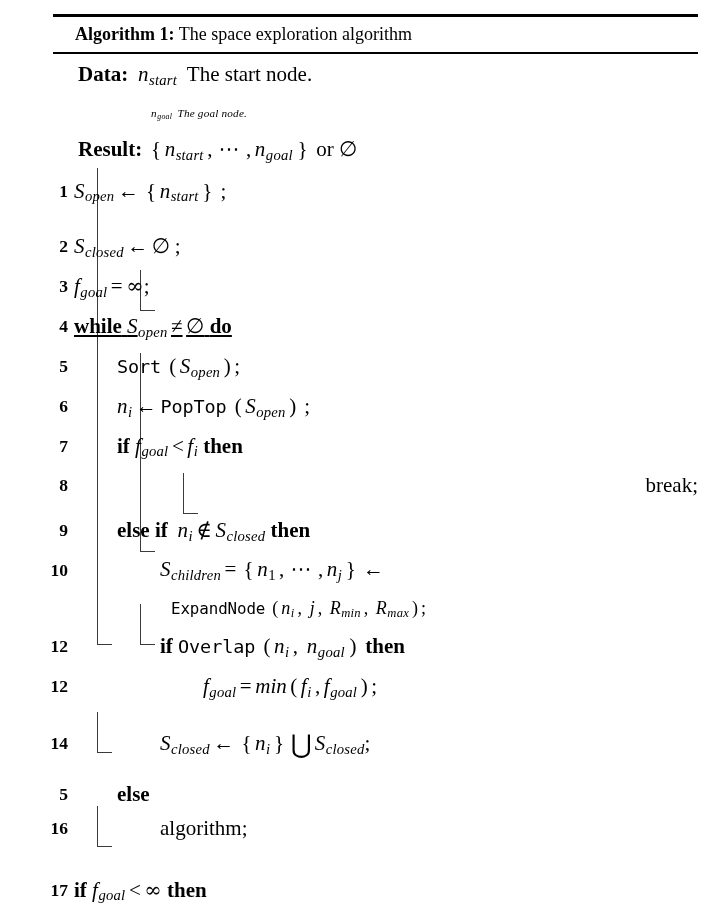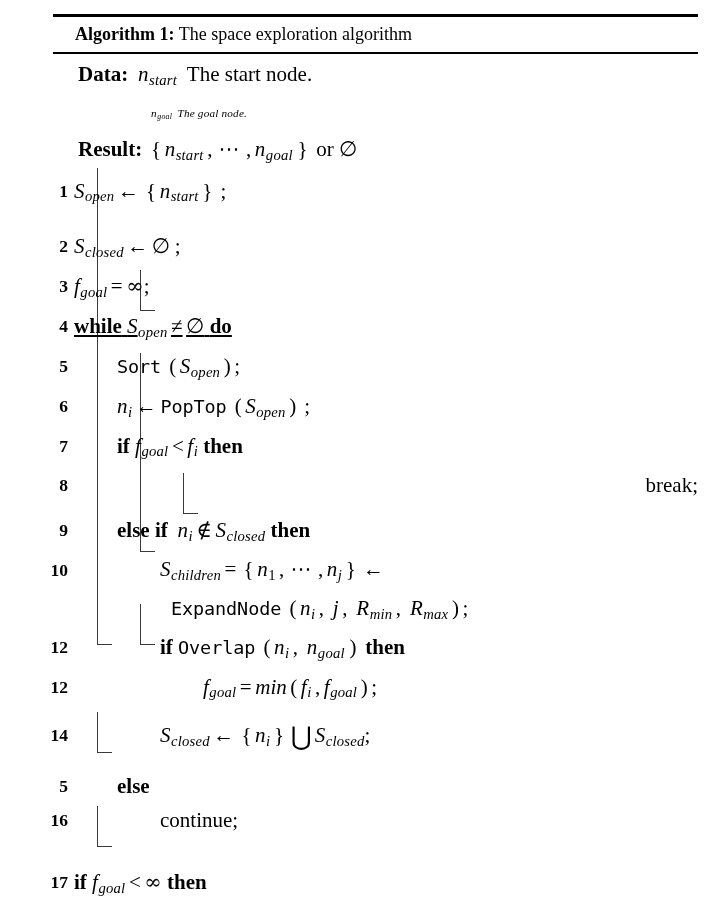--- a/index.html
+++ b/index.html
@@ -79,21 +79,21 @@
     font-family: "Liberation Serif", "DejaVu Serif", serif;
   }
 
   
   .txt {
     display: block;
     padding-left: 21px;
   }
   .cont {               
     display: block;
-    font-size: 21px;
+    font-size: 18px;
     line-height: 32px;
   }
 
   
   .hdr {
     position: relative;
     font-size: 21px;
     line-height: 33px;
     white-space: nowrap;
     padding-left: 25px;
@@ -271,33 +271,33 @@
     <div class="row">
       <span class="lno">12</span>
       <span class="txt" style="padding-left:107px;"><span class="kw">if</span> <span class="tt">Overlap</span><span class="mi thinsp"><span class="op">(</span><span>n</span><span class="sub">i</span><span class="op">,</span> <span>n</span><span class="sub">goal</span><span class="op thinsp">)</span></span> <span class="kw">then</span></span>
     </div>
 
     <div class="row">
       <span class="lno">12</span>
       <span class="txt" style="padding-left:150px;"><span class="mi"><span>f</span><span class="sub">goal</span></span><span class="op">=</span><span class="mi"><span>min</span><span class="op">(</span><span>f</span><span class="sub">i</span><span class="op">,</span><span>f</span><span class="sub">goal</span><span class="op">)</span></span><span>;</span></span>
     </div>
 
-    <div class="row gap-after" style="margin-top:9px;">
+    <div class="row gap-after" style="margin-top:17px;">
       <span class="lno">14</span>
       <span class="txt" style="padding-left:107px;"><span class="mi"><span>S</span><span class="sub">closed</span></span><span class="op">←</span><span class="mi"><span class="op">{</span><span>n</span><span class="sub">i</span><span class="op">}</span></span><span class="bigop">⋃</span><span class="mi"><span>S</span><span class="sub">closed</span></span><span>;</span></span>
     </div>
 
     <div class="row">
       <span class="lno">5</span>
       <span class="txt kw" style="padding-left:64px;">else</span>
     </div>
 
     <div class="row gap-after" style="margin-bottom:28px;">
       <span class="lno">16</span>
-      <span class="txt" style="padding-left:107px;">continue;</span>
+      <span class="txt" style="padding-left:107px;">algorithm;</span>
     </div>
 
     <div class="row">
       <span class="lno">17</span>
       <span class="txt" style="padding-left:21px;"><span class="kw">if</span> <span class="mi"><span>f</span><span class="sub">goal</span></span><span class="op">&lt;</span><span class="inf">∞</span> <span class="kw">then</span></span>
     </div>
 
   </div>
 
 </div>

